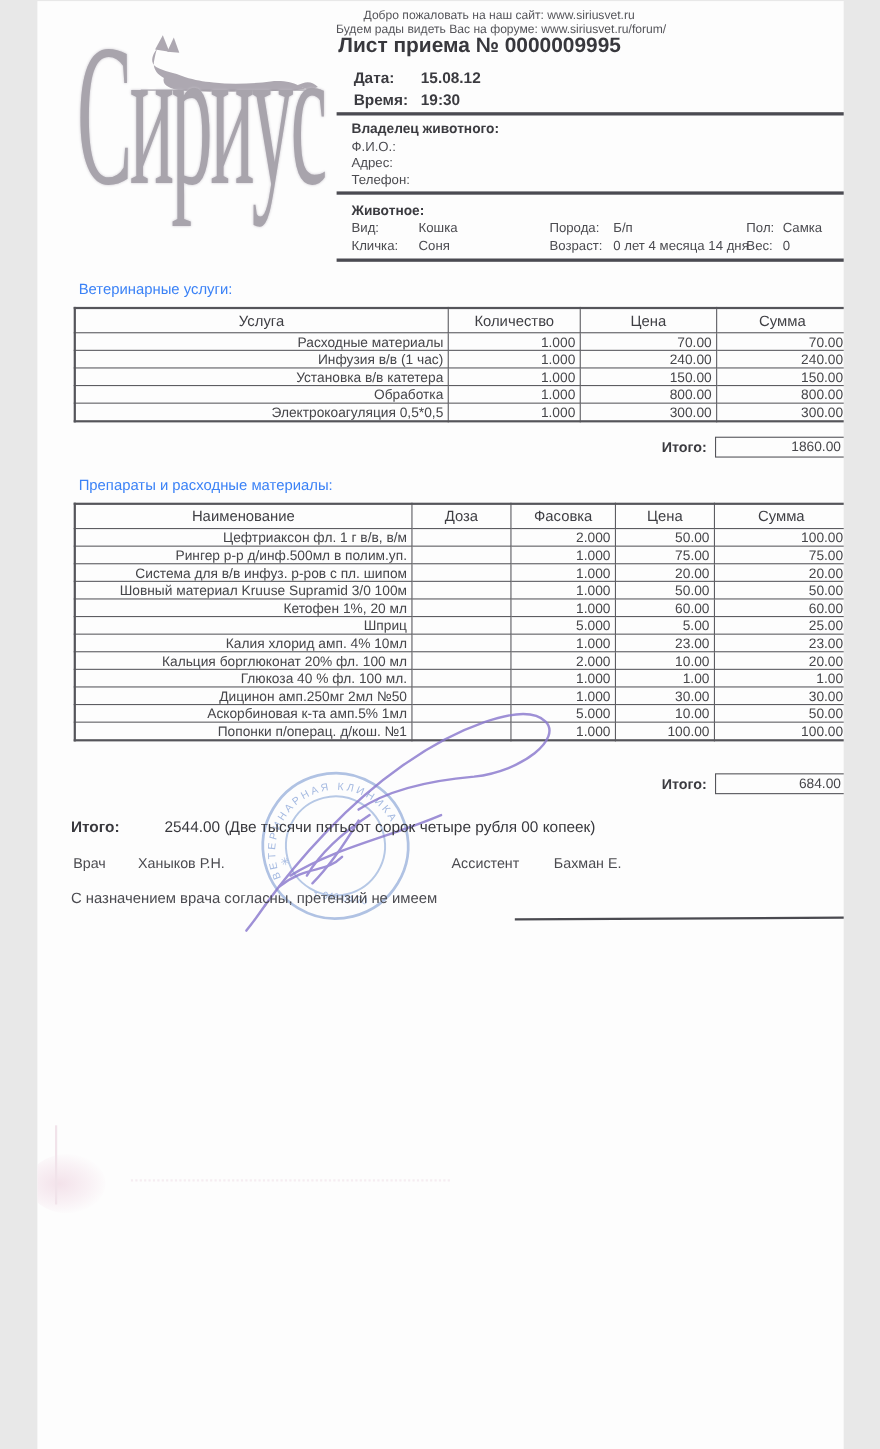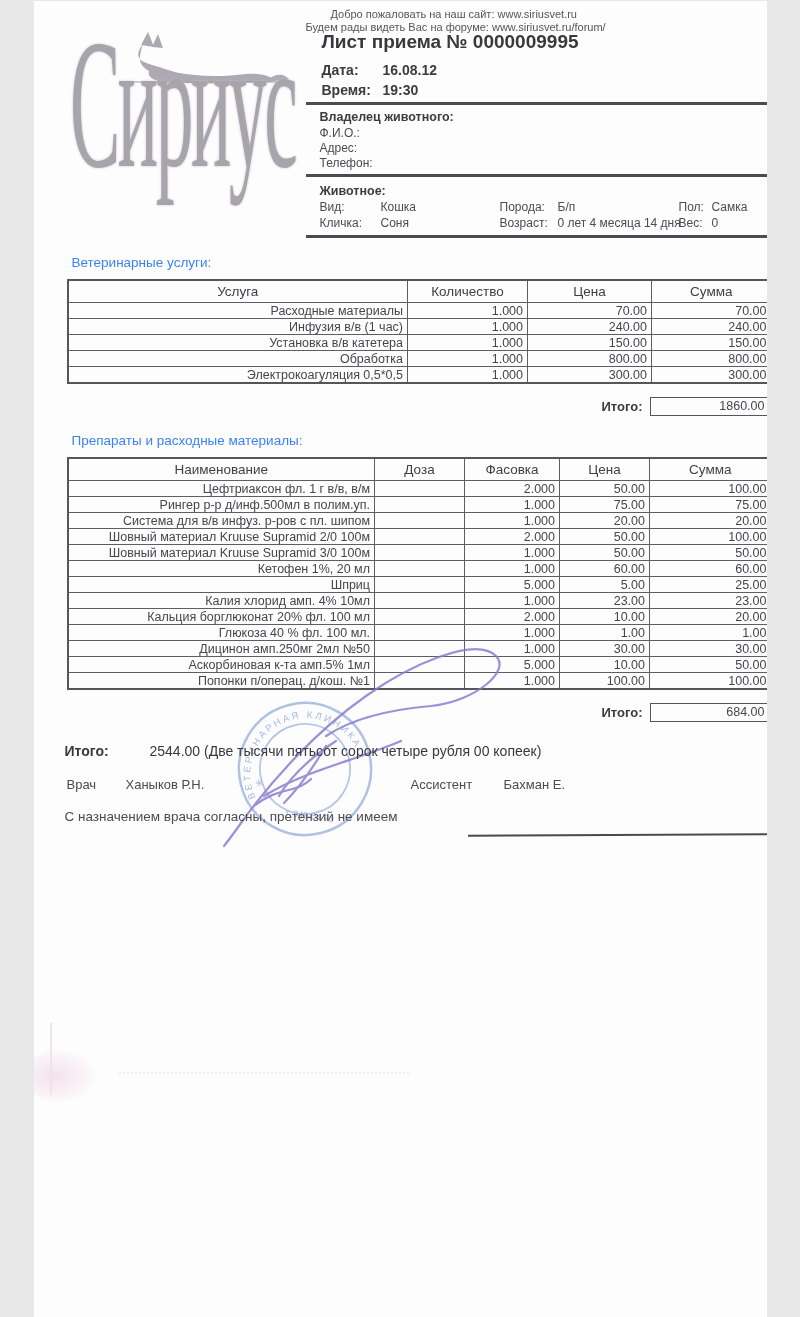--- a/index.html
+++ b/index.html
@@ -16,21 +16,21 @@
     font-family:"Liberation Serif",serif;font-size:92px;line-height:1;
     color:#a8a4ac;letter-spacing:-3px;white-space:nowrap;
     transform:scale(0.82,2.0);transform-origin:top left;
     text-shadow:0 0 2px #c6c2ca;filter:blur(0.3px);
   }
   .dog-svg{position:absolute;left:92px;top:28px;}
 
   
   .welcome1{position:absolute;left:297px;top:7px;font-size:11px;color:#55555a;}
   .welcome2{position:absolute;left:272px;top:20px;font-size:11px;color:#55555a;}
-  .doc-title{position:absolute;left:288px;top:30px;font-size:19px;font-weight:bold;color:#38383d;}
+  .doc-title{position:absolute;left:274px;top:30px;font-size:19px;font-weight:bold;color:#38383d;}
   .kv-label{font-weight:bold;color:#3b3b40;font-size:14px;}
   .kv-value{font-weight:bold;color:#3b3b40;font-size:14px;}
   .rule{position:absolute;left:272px;width:468px;height:3px;background:#4b4b52;}
 
   
   .sec-bold{font-weight:bold;font-size:12.5px;color:#3b3b40;}
   .plain{font-size:12px;color:#4b4b50;}
 
   
   .tbl-title{position:absolute;left:38px;font-size:13.5px;color:#3b82f6;}
@@ -102,21 +102,21 @@
     </g>
     <path d="M2 53 L166 53" stroke="#a39fa7" stroke-width="1.6" opacity="0.7"></path>
   </svg>
   <div class="logo-text">Сириус</div>
 
   <div class="welcome1">Добро пожаловать на наш сайт: www.siriusvet.ru</div>
   <div class="welcome2">Будем рады видеть Вас на  форуме: www.siriusvet.ru/forum/</div>
   <div class="doc-title">Лист приема № 0000009995</div>
 
   <div class="abs kv-label" style="left:288px;top:61px;">Дата:</div>
-  <div class="abs kv-value" style="left:349px;top:61px;">16.08.12</div>
+  <div class="abs kv-value" style="left:349px;top:61px;">15.08.12</div>
   <div class="abs kv-label" style="left:288px;top:81px;">Время:</div>
   <div class="abs kv-value" style="left:349px;top:81px;">19:30</div>
 
   <div class="rule" style="top:101px;"></div>
 
   <div class="abs sec-bold" style="left:286px;top:109px;">Владелец животного:</div>
   <div class="abs plain" style="left:286px;top:125px;">Ф.И.О.:</div>
   <div class="abs plain" style="left:286px;top:140px;">Адрес:</div>
   <div class="abs plain" style="left:286px;top:155px;">Телефон:</div>
 
@@ -228,27 +228,20 @@
           <td class="c-num">75.00</td>
         </tr>
         <tr>
           <td class="c-name">Система для в/в инфуз. р-ров с пл. шипом</td>
           <td class="c-num"></td>
           <td class="c-num">1.000</td>
           <td class="c-num">20.00</td>
           <td class="c-num">20.00</td>
         </tr>
         <tr>
-          <td class="c-name">Шовный материал Kruuse Supramid 2/0 100м</td>
-          <td class="c-num"></td>
-          <td class="c-num">2.000</td>
-          <td class="c-num">50.00</td>
-          <td class="c-num">100.00</td>
-        </tr>
-        <tr>
           <td class="c-name">Шовный материал Kruuse Supramid 3/0 100м</td>
           <td class="c-num"></td>
           <td class="c-num">1.000</td>
           <td class="c-num">50.00</td>
           <td class="c-num">50.00</td>
         </tr>
         <tr>
           <td class="c-name">Кетофен 1%, 20 мл</td>
           <td class="c-num"></td>
           <td class="c-num">1.000</td>

